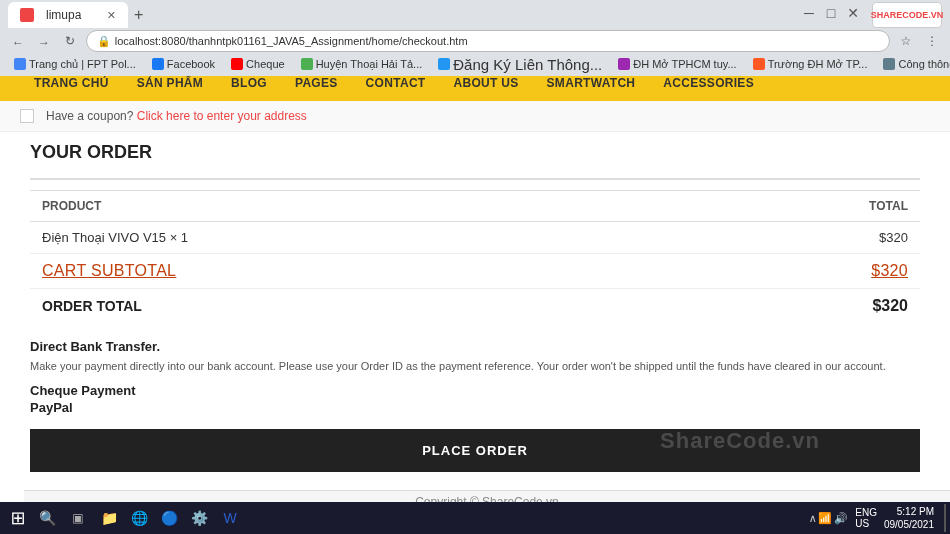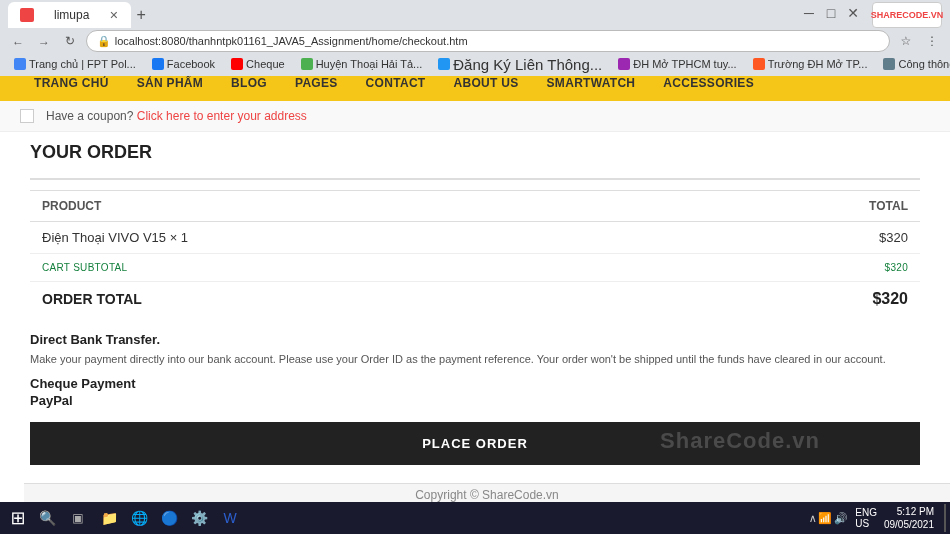--- a/index.html
+++ b/index.html
@@ -27,21 +27,21 @@
       background: #dee1e6;
     }
     .browser-tab {
       display: flex;
       align-items: center;
       background: #fff;
       border-radius: 6px 6px 0 0;
       padding: 4px 12px;
       font-size: 12px;
       height: 26px;
-      gap: 20px;
+      gap: 12px;
       min-width: 120px;
     }
     .browser-tab-favicon {
       width: 14px;
       height: 14px;
       background: #666;
       border-radius: 2px;
     }
     .browser-tab-close {
       font-size: 11px;
@@ -232,24 +232,25 @@
     }
     .order-table th.right { text-align: right; }
     .order-table td {
       padding: 8px 12px;
       font-size: 13px;
       color: #333;
       border-bottom: 1px solid #eee;
     }
     .order-table td.right { text-align: right; }
     .order-table .subtotal-row td {
-      font-size: 10px;
-      color: #15803d;
+      font-size: 16px;
+      color: #c2410c;
       text-transform: uppercase;
       letter-spacing: 0.3px;
+      text-decoration: underline;
     }
     .order-table .total-row td {
       font-size: 14px;
       font-weight: bold;
       color: #222;
       text-transform: uppercase;
       border-bottom: none;
     }
     .order-table .total-row td.price {
       font-size: 16px;

